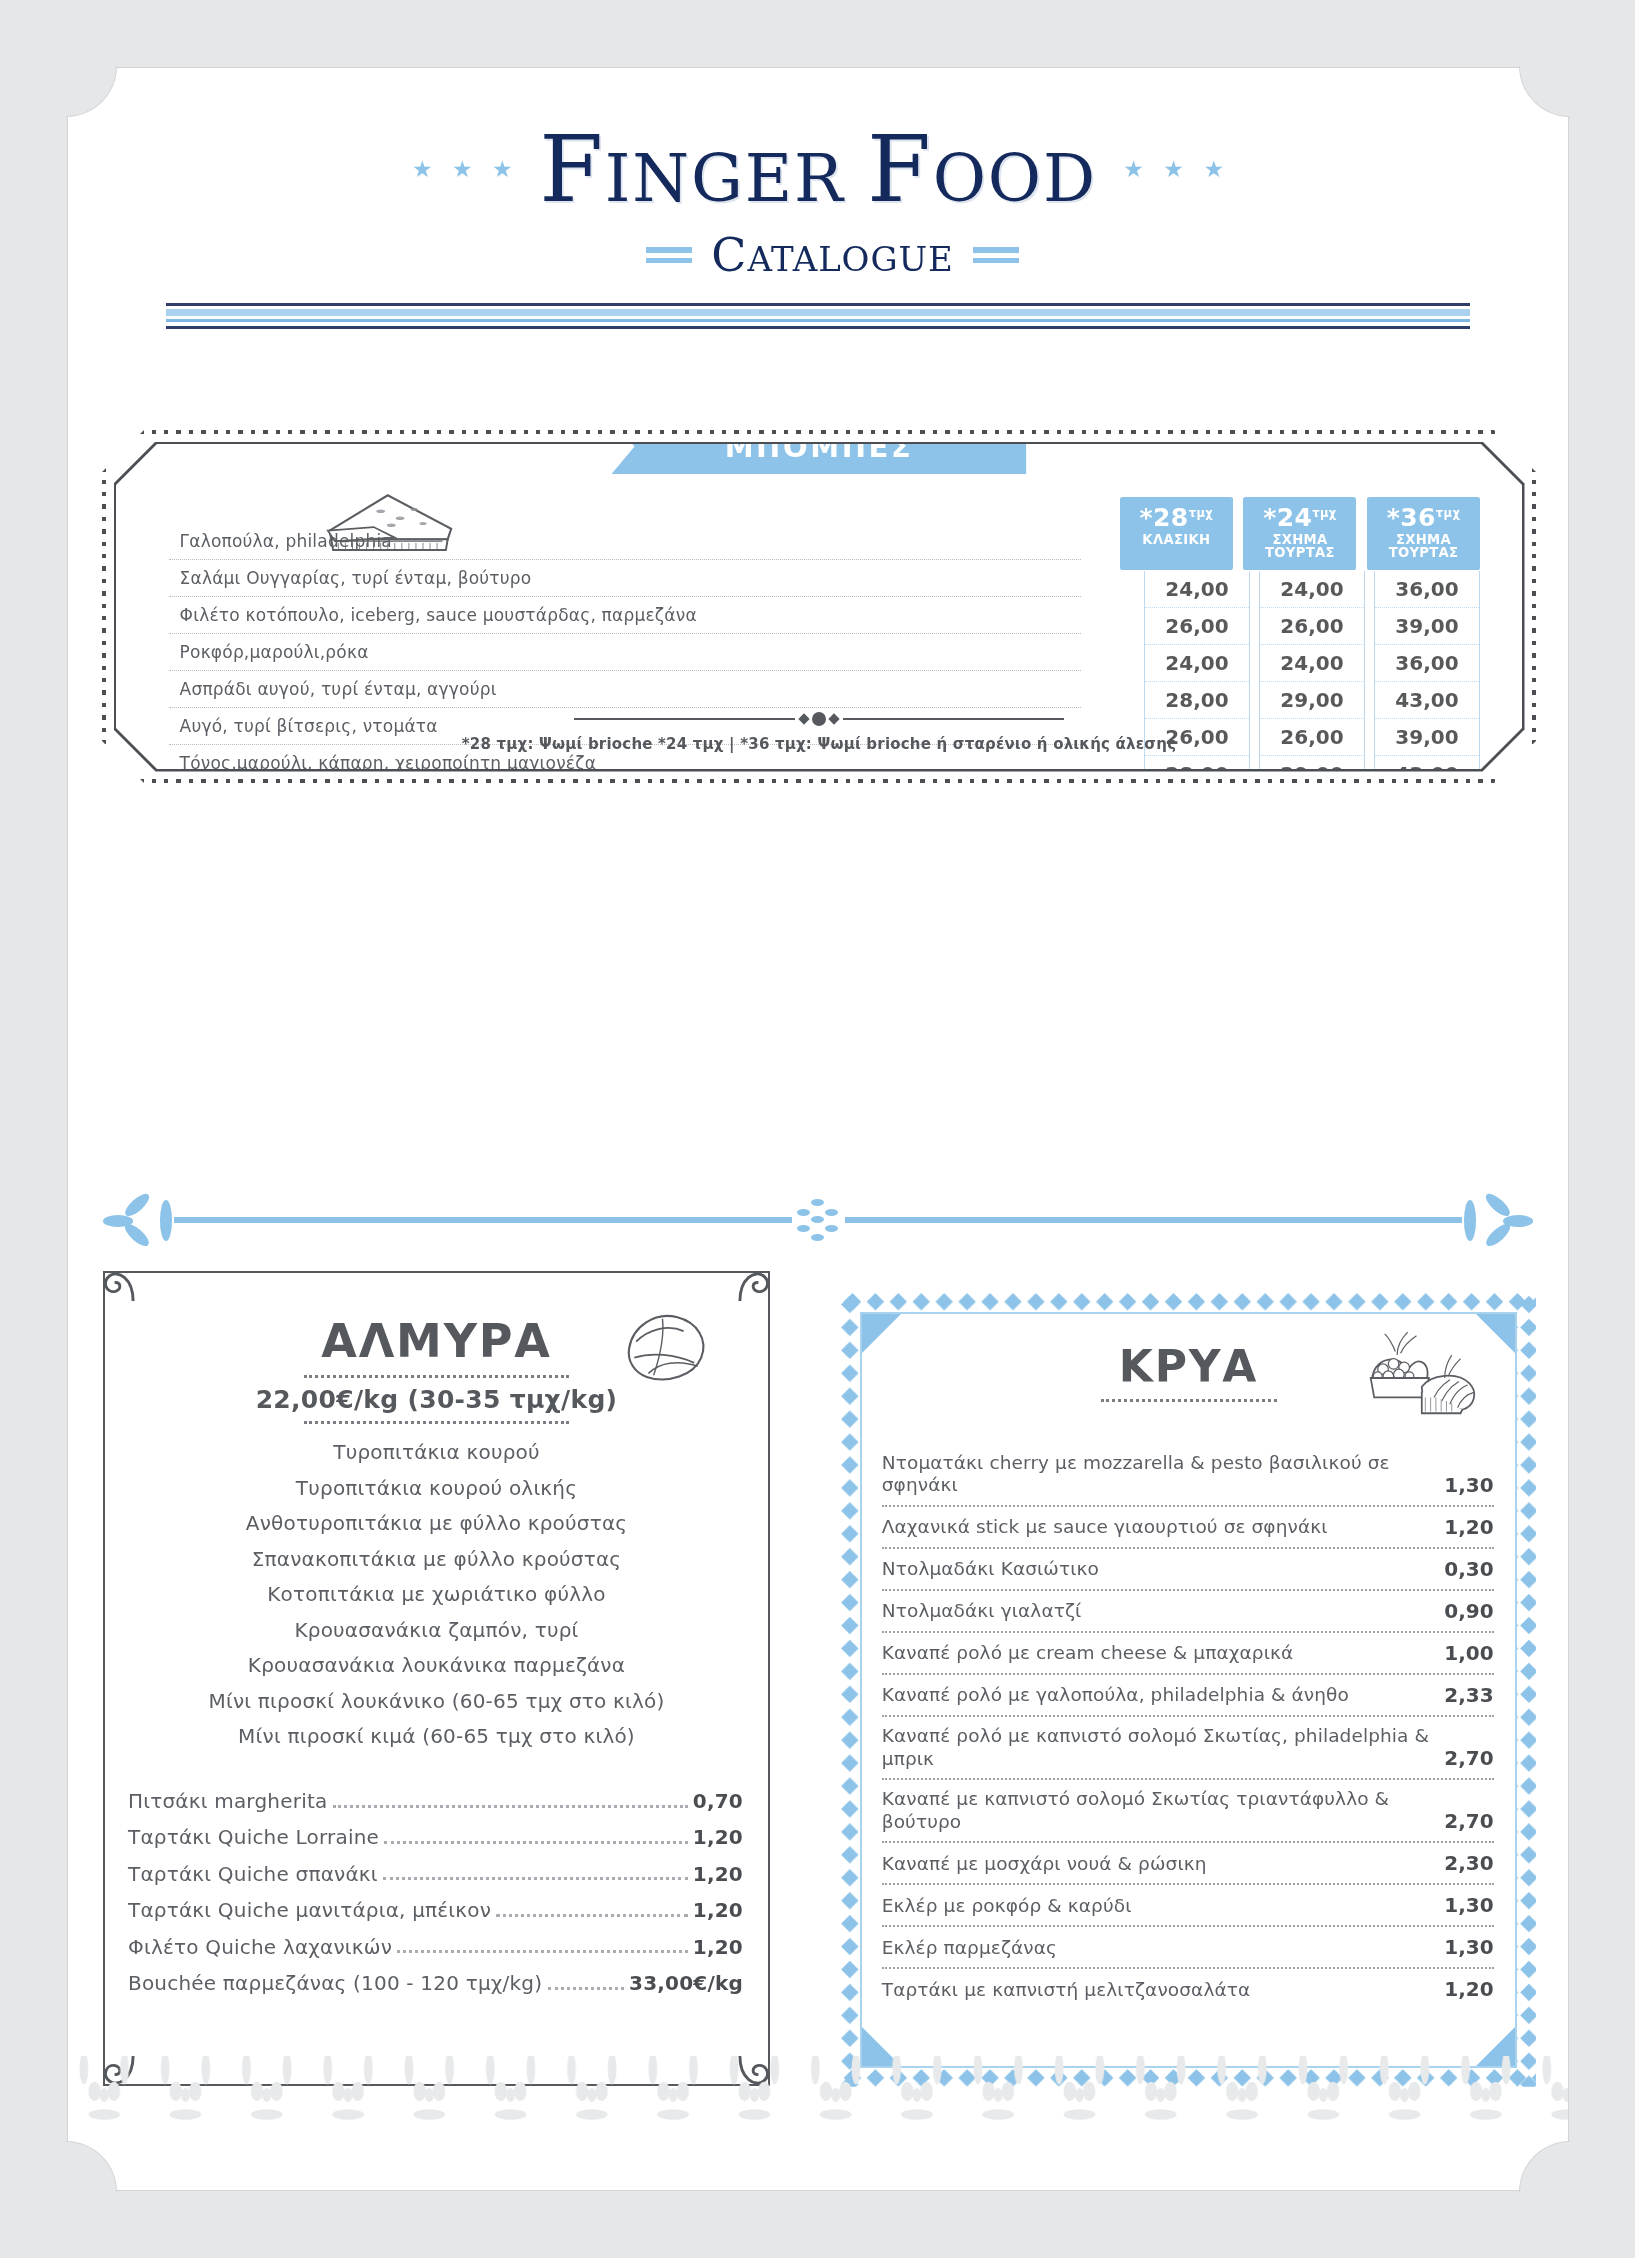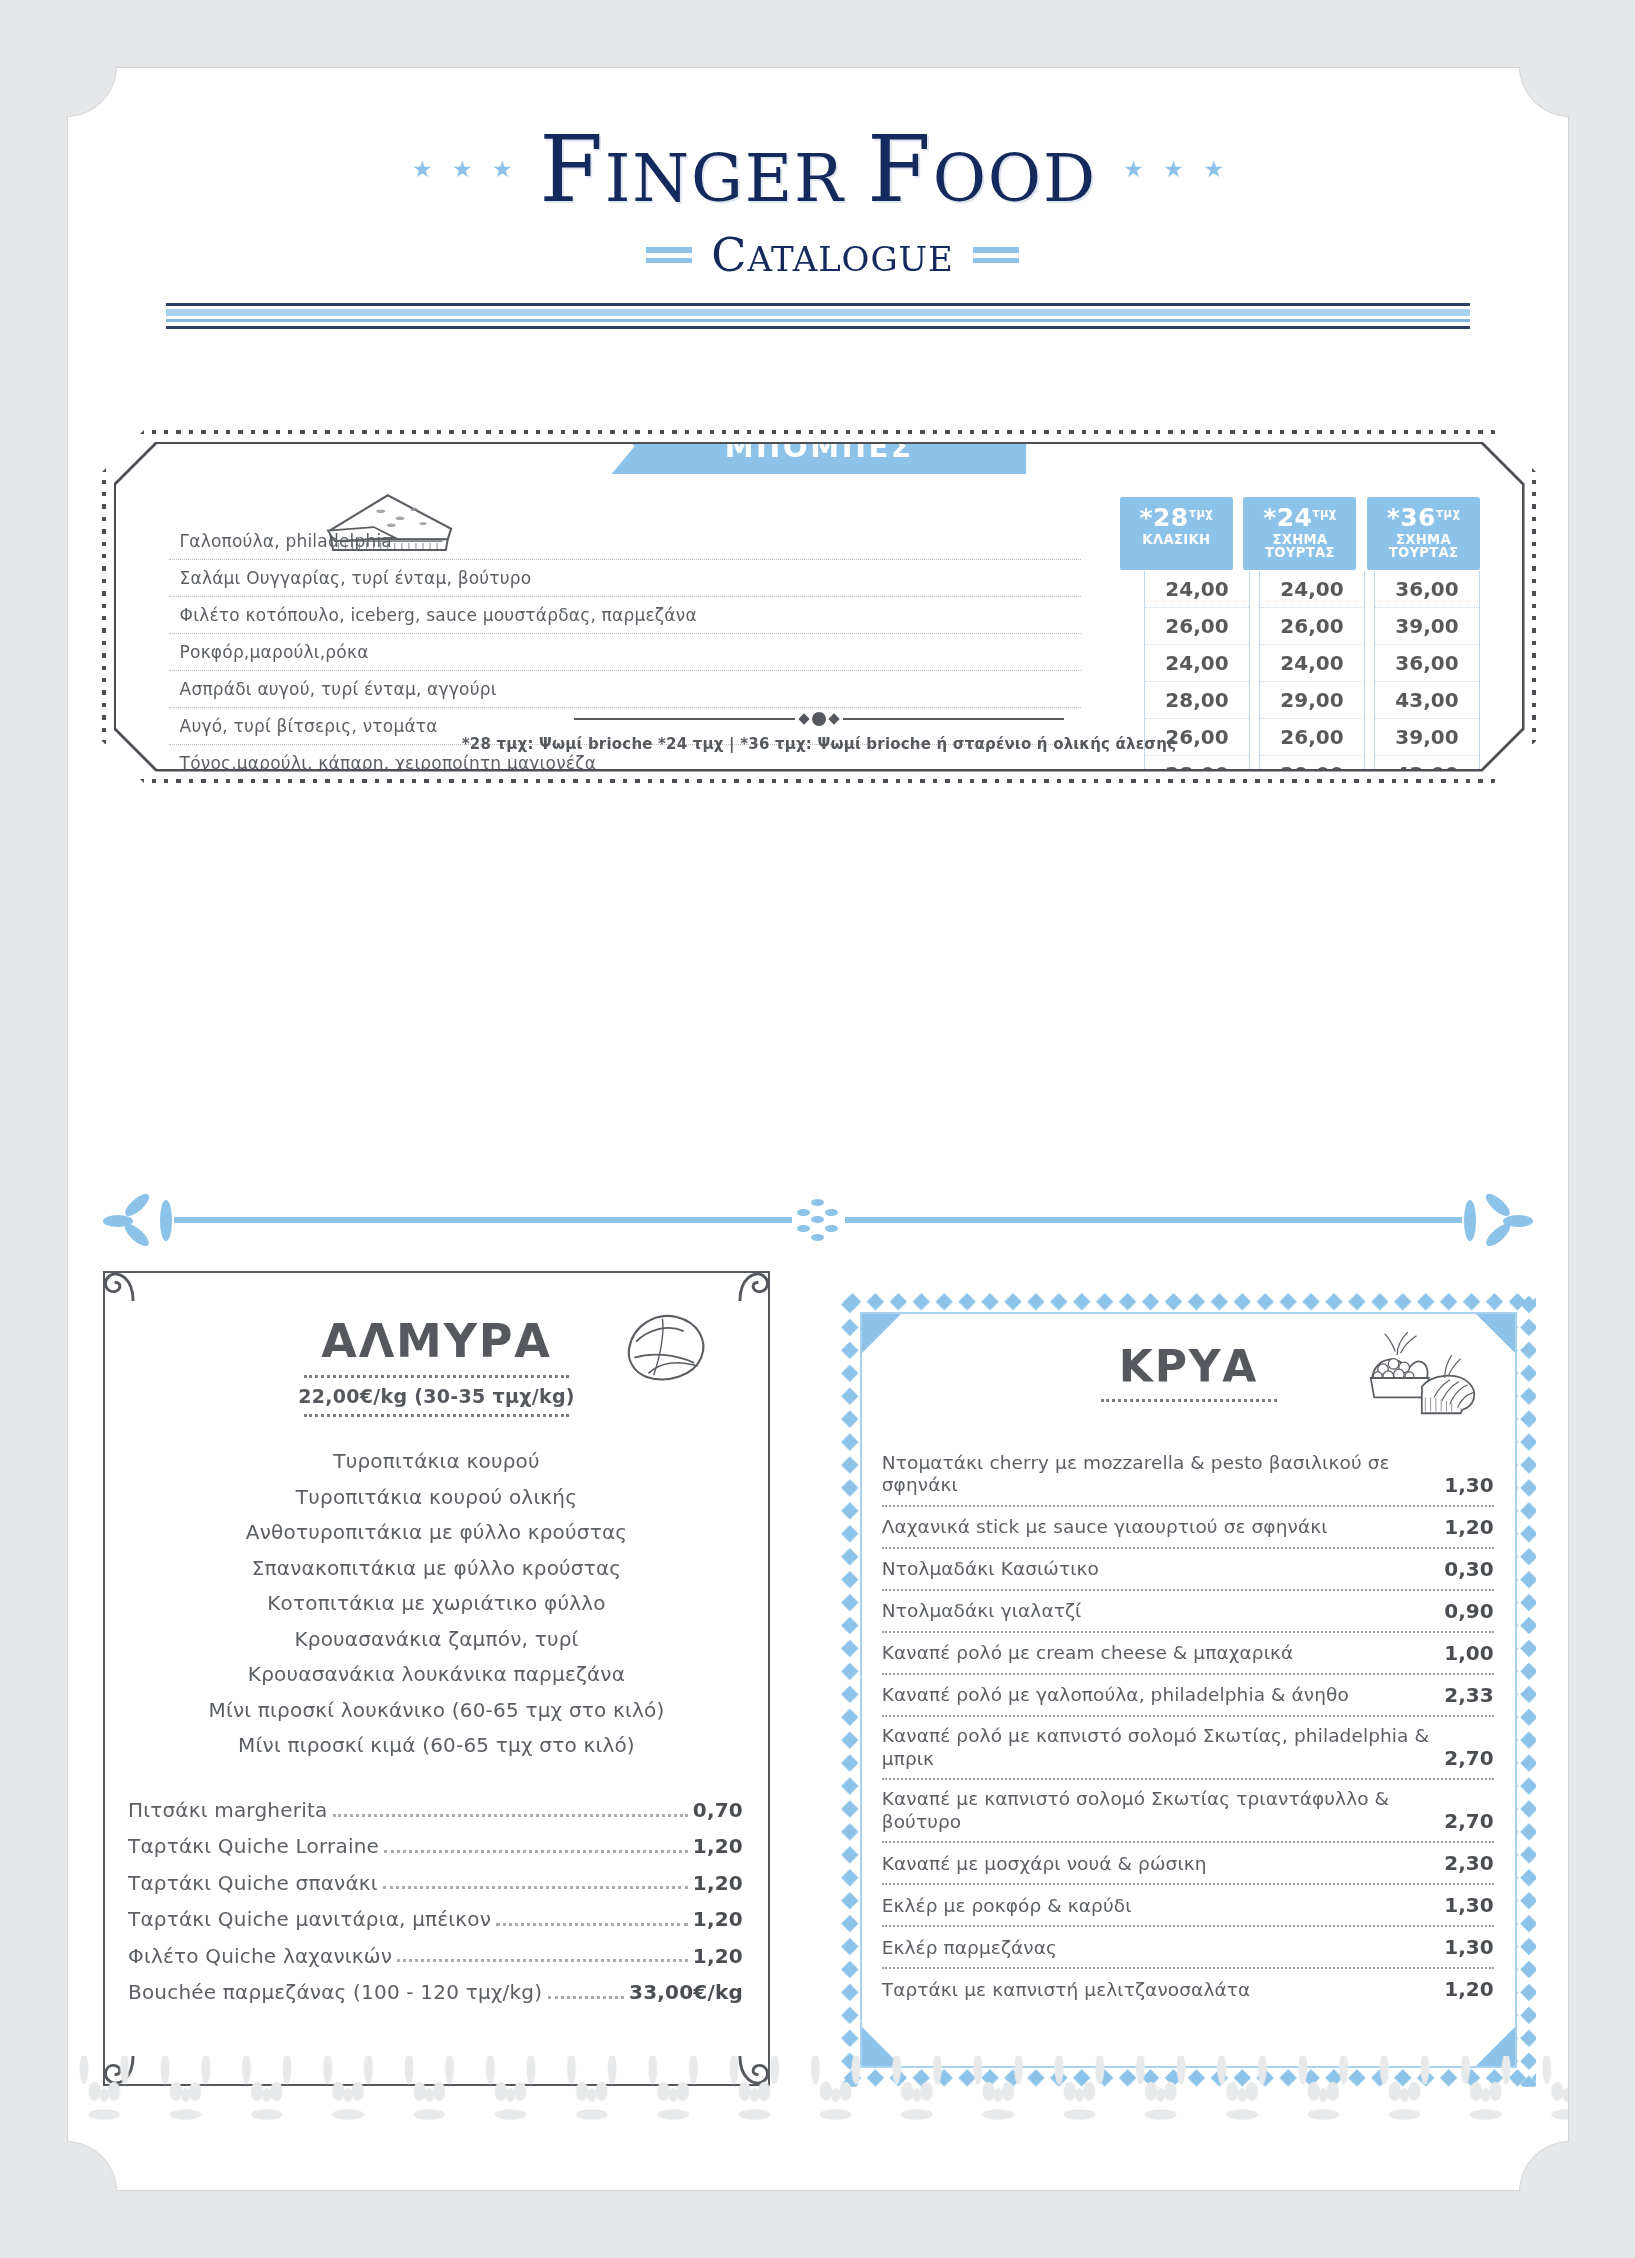--- a/index.html
+++ b/index.html
@@ -118,23 +118,23 @@
   .center-orn{width:46px;height:46px;position:relative;margin:0 3.5px;}
   .center-orn i{position:absolute;width:13.2px;height:7px;background:#8dc3e8;border-radius:50%;}
 
   
   .almyra{position:absolute;left:35px;top:1203px;width:667px;height:815px;
     border:2.6px solid #55595e;box-sizing:border-box;background:#fff;}
   .spiral{position:absolute;width:39px;height:39px;}
   .al-title{text-align:center;margin-top:41px;}
   .al-title h2{margin:0;font-size:46px;font-weight:bold;color:#55595e;letter-spacing:1.8px;}
   .dotline{height:0;border-top:3.5px dotted #7a7e83;width:265px;margin:7px auto 0;}
-  .al-price{font-size:19px;font-weight:bold;color:#55595e;margin-top:7px;letter-spacing:0.3px;}
+  .al-price{font-size:25px;font-weight:bold;color:#55595e;margin-top:7px;letter-spacing:0.3px;}
   .croissant{position:absolute;right:49px;top:30px;width:106px;height:88px;}
-  .al-list{margin-top:32px;text-align:center;}
+  .al-list{margin-top:16px;text-align:center;}
   .al-list li{list-style:none;font-size:20px;color:#5b5f64;margin:11.5px 0;letter-spacing:0.2px;}
   .al-list ul{margin:0;padding:0;}
   .al-priced{margin:41px 25px 0 23px;}
   .pr-row{display:flex;align-items:flex-end;font-size:20px;color:#5b5f64;margin-bottom:12.4px;letter-spacing:0.2px;}
   .pr-row .nm{white-space:nowrap;}
   .pr-row .dots{flex:1;border-bottom:3.5px dotted #a8abaf;margin:0 5.3px 5.3px;height:0;}
   .pr-row .val{font-weight:bold;color:#4a4d51;white-space:nowrap;}
 
   
   .krya{position:absolute;left:773px;top:1225px;width:695px;height:794px;box-sizing:border-box;}

